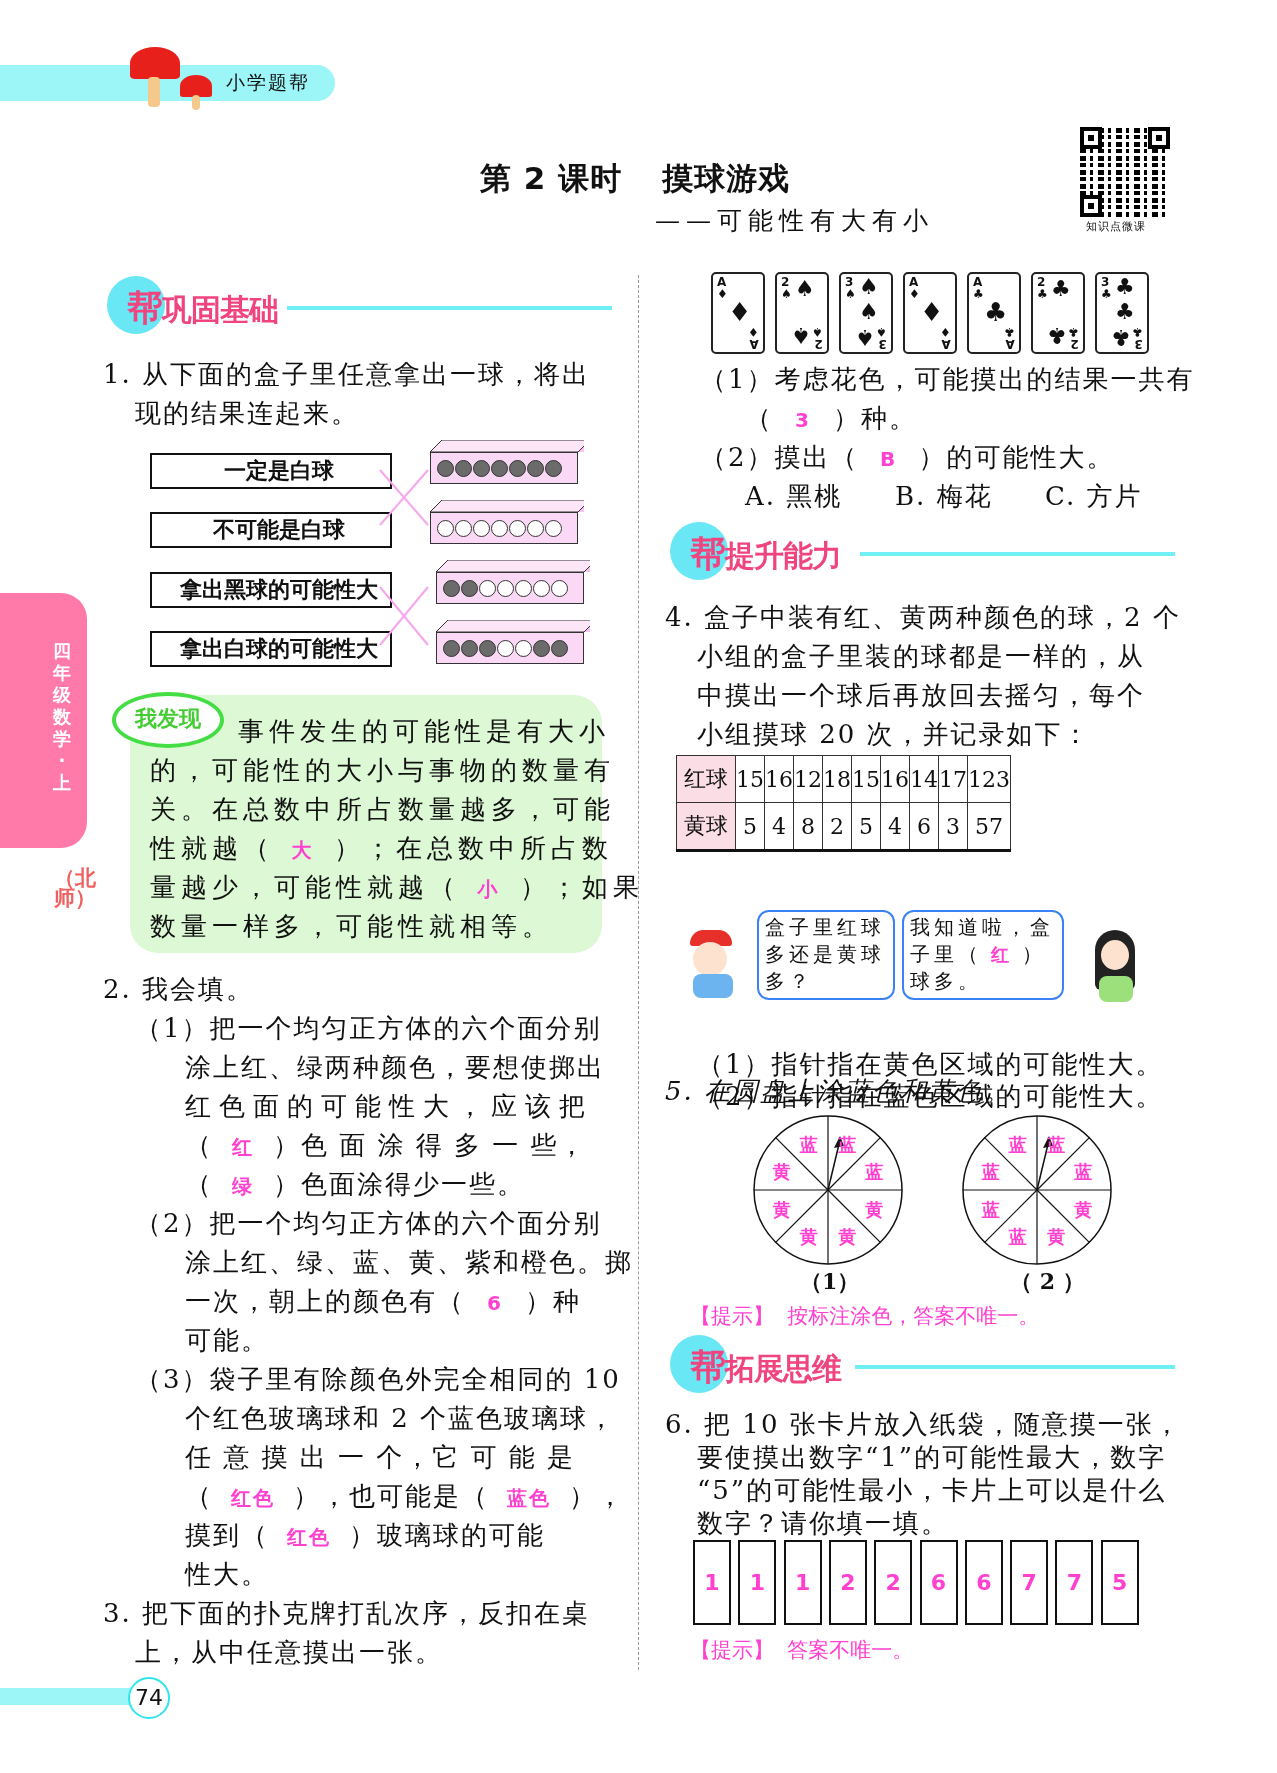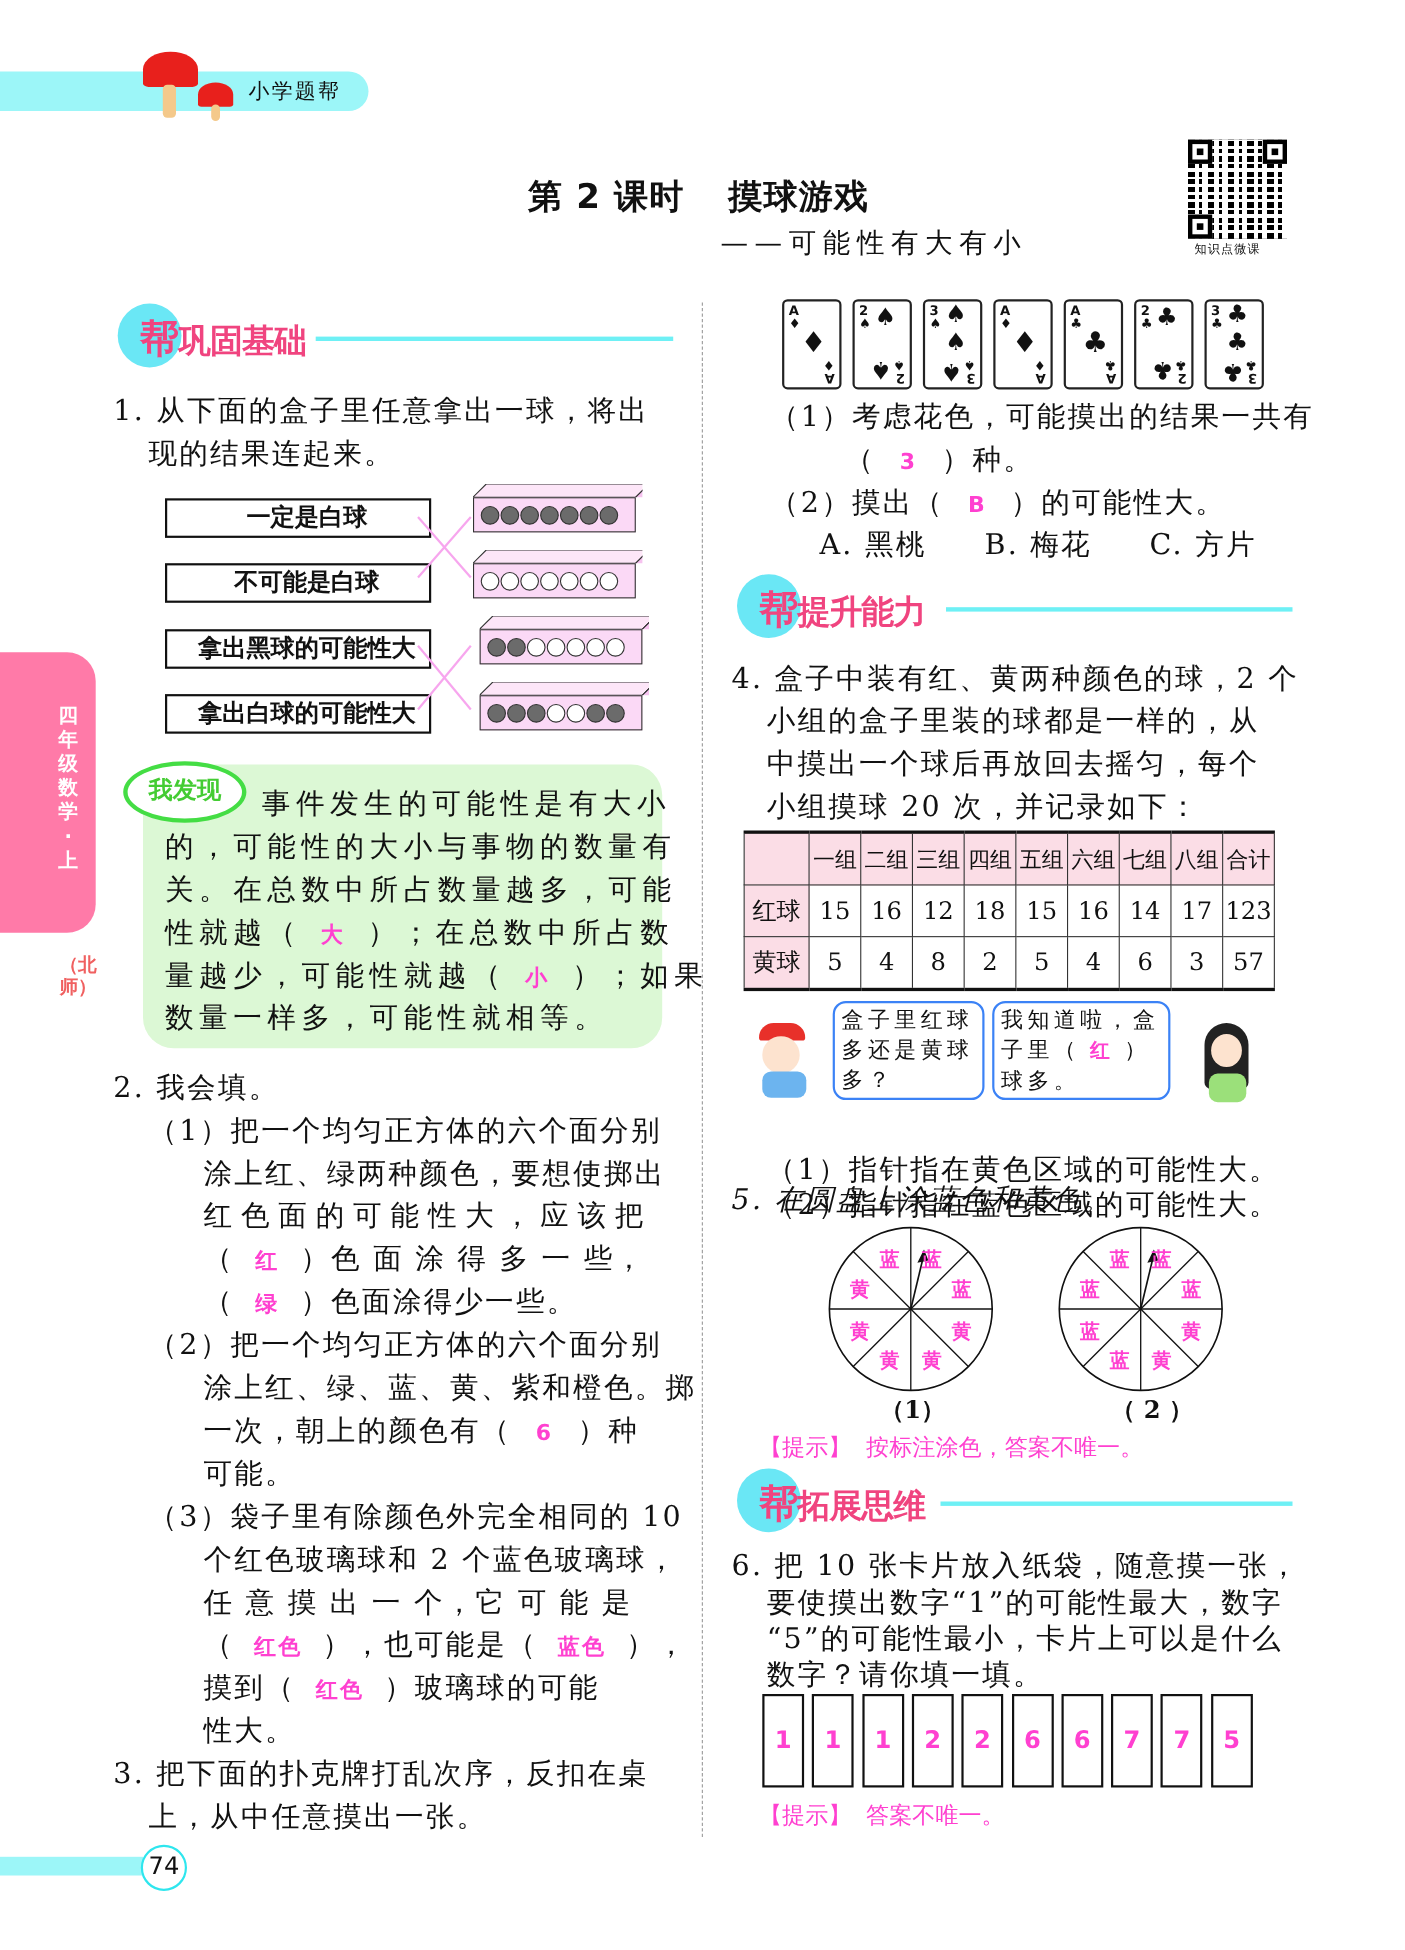--- a/index.html
+++ b/index.html
@@ -22,21 +22,21 @@
   
   .sec{height:60px;}
   .sec-circle{position:absolute;left:0;top:0;width:58px;height:58px;border-radius:50%;background:#6ae7f5;}
   .sec-text{position:absolute;left:20px;top:8px;font-family:"DejaVu Sans",sans-serif;font-weight:bold;font-size:30px;color:#f0447f;letter-spacing:-1px;white-space:nowrap;}
   .sec-text .big{font-size:36px;}
   .sec-line{position:absolute;top:30px;height:4px;background:#6ef0f5;}
   .divider{left:638px;top:275px;width:0;height:1395px;border-left:1px dashed #999;}
   
   .side-tab{left:0;top:593px;width:87px;height:255px;background:#ff7aa8;border-radius:0 26px 26px 0;}
   .side-text{left:52px;top:640px;width:20px;color:#fff;font-family:"DejaVu Sans",sans-serif;font-weight:bold;font-size:18px;line-height:22px;text-align:center;}
-  .side-pub{left:54px;top:868px;width:20px;color:#f06060;font-family:"DejaVu Sans",sans-serif;font-weight:bold;font-size:17px;line-height:20px;text-align:center;}
+  .side-pub{left:54px;top:868px;width:20px;color:#f06060;font-family:"DejaVu Sans",sans-serif;font-weight:bold;font-size:21px;line-height:20px;text-align:center;}
   .p{font-size:26px;line-height:39px;letter-spacing:2px;white-space:nowrap;}
   .ans{color:#ff40d0;font-family:"DejaVu Sans",sans-serif;font-weight:bold;font-size:20px;display:inline-block;min-width:60px;text-align:center;}
   .tip{color:#ff40d0;font-size:21px;font-family:"DejaVu Sans",sans-serif;}
   
   .lbl-box{width:222px;height:32px;border:2px solid #111;background:#fff;font-family:"DejaVu Sans",sans-serif;font-weight:bold;font-size:22px;line-height:32px;text-align:center;box-sizing:content-box;white-space:nowrap;overflow:hidden;padding-left:16px;}
   .box3d{width:155px;height:30px;}
   .box-front{position:absolute;left:0;top:12px;width:140px;height:30px;background:#fbd9f6;border:1px solid #333;display:flex;align-items:center;padding-left:6px;box-sizing:border-box;}
   .box-top{position:absolute;left:0;top:0;width:154px;height:12px;}
   .ball{width:17px;height:17px;border-radius:50%;border:1px solid #333;margin-right:1px;box-sizing:border-box;}
   .ball.black{background:#6b6b6b;}
@@ -147,51 +147,39 @@
 
 <div class="abs p" style="left:103px;top:1594px;">3. 把下面的扑克牌打乱次序，反扣在桌</div>
 <div class="abs p" style="left:135px;top:1633px;">上，从中任意摸出一张。</div>
 
 <div class="abs page-band"></div>
 <div class="abs page-num">74</div>
 
 <div id="cards"></div>
 
 <div class="abs p" style="left:700px;top:360px;">（1）考虑花色，可能摸出的结果一共有</div>
-<div class="abs p" style="left:745px;top:399px;margin-left:23px;">（<span class="ans">3</span><span>）种。</span></div>
+<div class="abs p" style="left:745px;top:399px;">（<span class="ans">3</span><span>）种。</span></div>
 <div class="abs p" style="left:700px;top:438px;"><span>（2）摸出（</span><span class="ans">B</span><span>）的可能性大。</span></div>
 <div class="abs p" style="left:745px;top:477px;">A. 黑桃</div>
 <div class="abs p" style="left:895px;top:477px;">B. 梅花</div>
 <div class="abs p" style="left:1045px;top:477px;">C. 方片</div>
 
 <div class="abs sec" style="left:670px;top:522px;width:505px;">
   <div class="sec-circle"></div>
   <div class="sec-text"><span class="big">帮</span><span>提升能力</span></div>
   <div class="sec-line" style="left:190px;width:315px;"></div>
 </div>
 
 <div class="abs p" style="left:665px;top:598px;">4. 盒子中装有红、黄两种颜色的球，2 个</div>
 <div class="abs p" style="left:697px;top:637px;">小组的盒子里装的球都是一样的，从</div>
 <div class="abs p" style="left:697px;top:676px;">中摸出一个球后再放回去摇匀，每个</div>
 <div class="abs p" style="left:697px;top:715px;">小组摸球 20 次，并记录如下：</div>
 
 <table class="rec">
   <tbody>
-      <tr>
-    <th style="width:58px"></th>
-    <th>一组</th>
-    <th>二组</th>
-    <th>三组</th>
-    <th>四组</th>
-    <th>五组</th>
-    <th>六组</th>
-    <th>七组</th>
-    <th>八组</th>
-    <th>合计</th>
-  </tr>
   <tr>
     <td class="rowh">红球</td>
     <td>15</td>
     <td>16</td>
     <td>12</td>
     <td>18</td>
     <td>15</td>
     <td>16</td>
     <td>14</td>
     <td>17</td>

